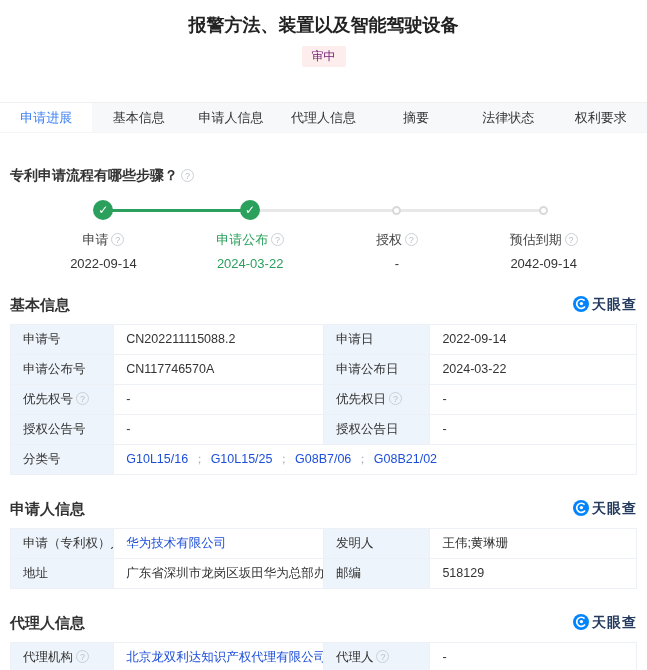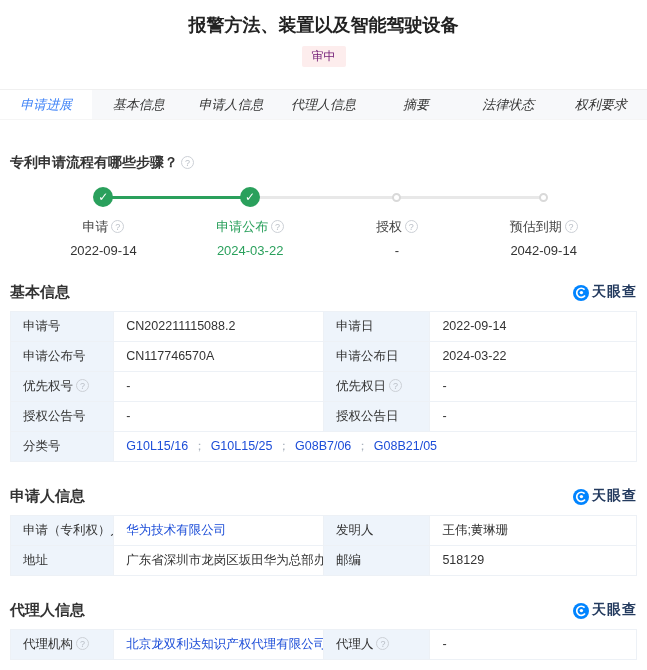--- a/index.html
+++ b/index.html
@@ -16,23 +16,23 @@
   .header { text-align: center; padding-top: 13px; }
   .title { font-size: 18px; font-weight: bold; color: #222; line-height: 24px; }
   .badge {
     display: inline-block; margin-top: 9px;
     background: #fdeded; color: #701a75;
     font-size: 12px; line-height: 15px; padding: 3px 10px; border-radius: 2px;
   }
 
   
   .tabbar {
-    margin-top: 22px; height: 31px;
+    margin-top: 35px; height: 31px;
     display: flex; background: #f7f8fa;
-    border-top: 1px solid #f0f0f0; border-bottom: 1px solid #f5f5f5; font-style: italic;
+    border-top: 1px solid #f0f0f0; border-bottom: 1px solid #f5f5f5;
   }
   .tab {
     flex: 1; text-align: center; line-height: 30px;
     font-size: 13px; color: #333; cursor: pointer; white-space: nowrap;
   }
   .tab.active { background: #fff; color: #3e82f7; }
 
   
   .content { padding: 0 10px; }
 
@@ -65,21 +65,21 @@
     border: 2px solid #d9d9d9; border-radius: 50%;
   }
   .step-label { margin-top: 11px; font-size: 13px; color: #444; white-space: nowrap; }
   .step-date { margin-top: 7px; font-size: 13px; color: #333; white-space: nowrap; }
   .green { color: #2aa05c; }
 
   
   .section { margin-top: 24px; }
   .sec-head { display: flex; justify-content: space-between; align-items: center; height: 20px; }
   .sec-title { font-size: 15px; font-weight: bold; color: #333; }
-  .brand { display: flex; align-items: flex-end; gap: 3px; }
+  .brand { display: flex; align-items: flex-start; gap: 3px; }
   .brand-text { font-size: 14px; font-weight: bold; color: #243b5f; letter-spacing: 1px; }
 
   table.info { width: 100%; border-collapse: collapse; table-layout: fixed; margin-top: 9px; }
   table.info td {
     border: 1px solid #edf1f6; padding: 7px 12px;
     font-size: 12.5px; line-height: 15px; white-space: nowrap; overflow: hidden;
   }
   td.lab { background: #eef4fb; color: #333; }
   a.lnk, span.lnk { color: #1d4ed8; text-decoration: none; cursor: pointer; }
   .sep { color: #aab2bd; margin: 0 5px; }
@@ -199,21 +199,21 @@
         </tr>
         <tr>
           <td class="lab">授权公告号</td>
           <td>-</td>
           <td class="lab">授权公告日</td>
           <td>-</td>
         </tr>
         <tr>
           <td class="lab">分类号</td>
           <td colspan="3">
-            <span class="lnk">G10L15/16</span><span class="sep">；</span><span class="lnk">G10L15/25</span><span class="sep">；</span><span class="lnk">G08B7/06</span><span class="sep">；</span><span class="lnk">G08B21/05</span>
+            <span class="lnk">G10L15/16</span><span class="sep">；</span><span class="lnk">G10L15/25</span><span class="sep">；</span><span class="lnk">G08B7/06</span><span class="sep">；</span><span class="lnk">G08B21/02</span>
           </td>
         </tr>
       </tbody>
         </table>
     </div>
 
     <div class="section">
       <div class="sec-head">
         <span class="sec-title">申请人信息</span>
         <span class="brand">

